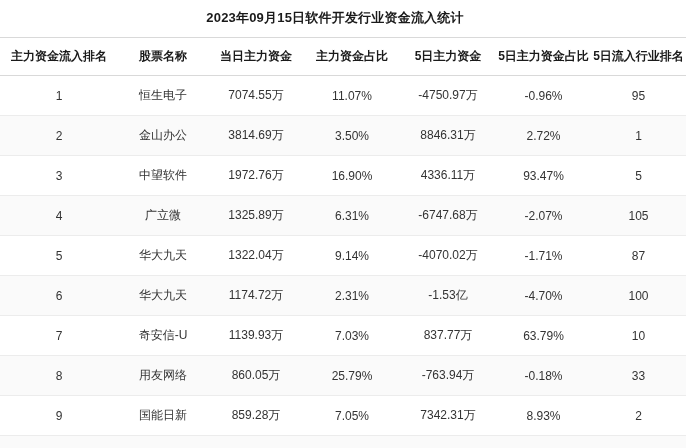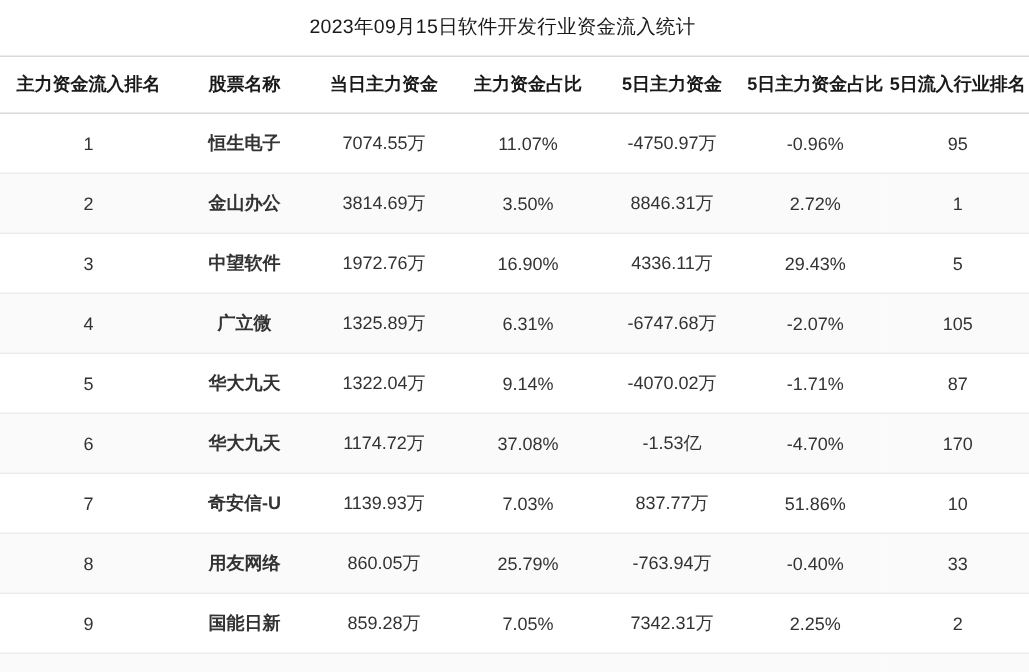--- a/index.html
+++ b/index.html
@@ -10,21 +10,21 @@
   body {
     width: 686px;
     height: 448px;
     font-family: "Liberation Sans", sans-serif;
     color: #222222;
     overflow: hidden;
   }
   .page-title {
     text-align: center;
     font-size: 13px;
-    font-weight: normal;
+    font-weight: bold;
     color: #1a1a1a;
     padding: 9px 16px 10px 0;
     letter-spacing: 0.2px;
   }
   table.data-table {
     width: 100%;
     border-collapse: collapse;
     table-layout: fixed;
   }
   table.data-table th {
@@ -47,21 +47,21 @@
     white-space: nowrap;
   }
   table.data-table tbody tr.odd-row {
     background: #ffffff;
   }
   table.data-table tbody tr.even-row {
     background: #fafafa;
   }
   td.stock-name {
     color: #1a1a1a;
-    font-weight: bold;
+    font-weight: normal;
   }
   col.c0 { width: 118px; }
   col.c1 { width: 90px; }
   col.c2 { width: 96px; }
   col.c3 { width: 96px; }
   col.c4 { width: 96px; }
   col.c5 { width: 95px; }
   col.c6 { width: 95px; }
 </style>
 </head>
@@ -108,21 +108,21 @@
       <td>8846.31万</td>
       <td>2.72%</td>
       <td>1</td>
     </tr>
     <tr class="odd-row">
       <td>3</td>
       <td class="stock-name">中望软件</td>
       <td>1972.76万</td>
       <td>16.90%</td>
       <td>4336.11万</td>
-      <td>29.43%</td>
+      <td>93.47%</td>
       <td>5</td>
     </tr>
     <tr class="even-row">
       <td>4</td>
       <td class="stock-name">广立微</td>
       <td>1325.89万</td>
       <td>6.31%</td>
       <td>-6747.68万</td>
       <td>-2.07%</td>
       <td>105</td>
@@ -133,50 +133,50 @@
       <td>1322.04万</td>
       <td>9.14%</td>
       <td>-4070.02万</td>
       <td>-1.71%</td>
       <td>87</td>
     </tr>
     <tr class="even-row">
       <td>6</td>
       <td class="stock-name">华大九天</td>
       <td>1174.72万</td>
-      <td>37.08%</td>
+      <td>2.31%</td>
       <td>-1.53亿</td>
       <td>-4.70%</td>
-      <td>170</td>
+      <td>100</td>
     </tr>
     <tr class="odd-row">
       <td>7</td>
       <td class="stock-name">奇安信-U</td>
       <td>1139.93万</td>
       <td>7.03%</td>
       <td>837.77万</td>
-      <td>51.86%</td>
+      <td>63.79%</td>
       <td>10</td>
     </tr>
     <tr class="even-row">
       <td>8</td>
       <td class="stock-name">用友网络</td>
       <td>860.05万</td>
       <td>25.79%</td>
       <td>-763.94万</td>
-      <td>-0.40%</td>
+      <td>-0.18%</td>
       <td>33</td>
     </tr>
     <tr class="odd-row">
       <td>9</td>
       <td class="stock-name">国能日新</td>
       <td>859.28万</td>
       <td>7.05%</td>
       <td>7342.31万</td>
-      <td>2.25%</td>
+      <td>8.93%</td>
       <td>2</td>
     </tr>
     <tr class="even-row">
       <td>10</td>
       <td class="stock-name">卫宁健康</td>
       <td>639.48万</td>
       <td>4.55%</td>
       <td>-1485.22万</td>
       <td>-0.46%</td>
       <td>61</td>

